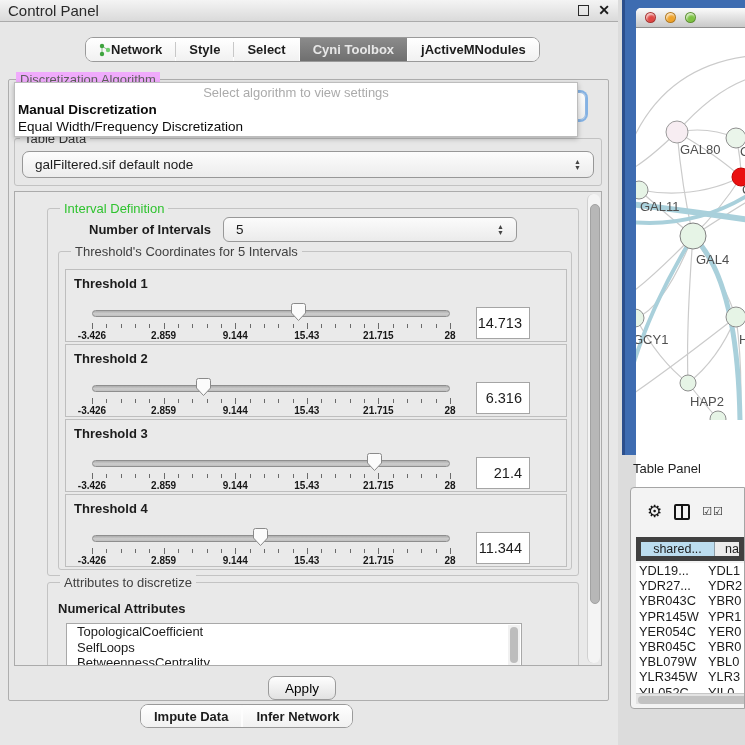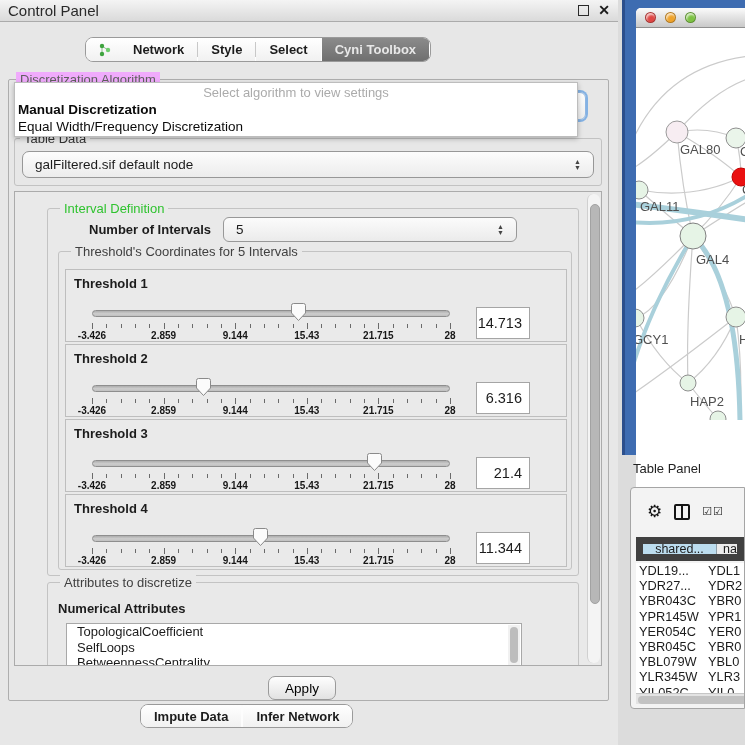--- a/index.html
+++ b/index.html
@@ -13,21 +13,21 @@
     background:linear-gradient(#F4F4F4,#DADADA); border-bottom:1px solid #ABABAB;
     display:flex; align-items:center; padding:0 8px; }
   .titlebar .title { font-size:15px; color:#2a2a2a; }
   .win-btns { margin-left:auto; display:flex; gap:9px; align-items:center; }
   .float-btn { width:11px; height:11px; border:1.5px solid #2a2a2a; background:transparent; }
   .close-btn { font-size:14px; font-weight:bold; color:#1a1a1a; line-height:11px; }
 
   
   .seg { position:absolute; display:flex; align-items:stretch; background:#FDFDFD;
     border:1px solid #9A9A9A; border-radius:8px; overflow:hidden; height:25px; }
-  .seg-item { display:flex; align-items:center; gap:22px; padding:0 13px; font-size:13px;
+  .seg-item { display:flex; align-items:center; gap:0; padding:0 13px; font-size:13px;
     font-weight:700; color:#1c1c1c; background:linear-gradient(#FFFFFF,#F1F1F1); cursor:default; }
   .seg-item.sel { background:linear-gradient(#8B8B8B,#6F6F6F); color:#E8E8E8; }
   .seg-sep { width:1px; background:#C8C8C8; margin:4px 0; }
   .seg-sep.hide { background:transparent; }
 
   
   .outer-box { position:absolute; left:8px; top:79px; width:601px; height:622px;
     border:1px solid #AEAEAE; border-radius:2px; }
   .outer-box-title { position:absolute; left:16px; top:72px; background:#f0abfc;
     padding:0 4px; color:#5f5f5f; z-index:1;text-decoration:underline; }
@@ -117,21 +117,21 @@
   .tp-title { position:absolute; left:15px; top:461px; font-size:13px; color:#222; }
   .tp-container { position:absolute; left:12px; top:487px; width:115px; height:222px;
     background:#F3F3F3; border:1px solid #A5A5A5; border-radius:4px 0 0 4px; overflow:hidden; }
   .tp-toolbar { position:absolute; left:0; top:0; width:100%; height:47px; display:flex;
     align-items:center; gap:12px; padding-left:16px; }
   .gear { font-size:17px; color:#141414; line-height:17px; }
   .split-icon { width:16px; height:16px; border:2px solid #141414; border-radius:2px; position:relative; }
   .split-icon::after { content:""; position:absolute; left:5px; top:0; width:2px; height:12px; background:#141414; }
   .checks { font-size:11px; color:#141414; letter-spacing:1px; }
   .tp-header { position:absolute; left:5px; top:49px; right:0; height:24px; display:flex;
-    border:7px solid #404040; }
+    border:5px solid #404040; }
   .tp-h1 { width:74px; background:#BCDDEF; border-right:1px solid #8E9EA8; display:flex;
     align-items:center; justify-content:center; font-size:12.5px; }
   .tp-h2 { flex:1; background:#ECECEC; display:flex; align-items:center; justify-content:flex-end;
     font-size:12.5px; overflow:hidden; }
   .tp-rows { position:absolute; left:5px; top:75px; right:0; height:131px; overflow:hidden;
     background:#FFFFFF; }
   .tp-row { display:flex; height:15.2px; font-size:12.8px; }
   .tp-c1 { width:72px; padding-left:3px; white-space:nowrap; overflow:hidden; }
   .tp-c2 { flex:1; white-space:nowrap; overflow:hidden; }
   .tp-hscroll { position:absolute; left:5px; bottom:4px; right:0; height:11px; background:#E3E3E3;
@@ -173,20 +173,23 @@
         </div>
         <div class="seg-sep"></div>
         <div class="seg-item">
           <span>Select</span>
         </div>
         <div class="seg-sep hide"></div>
         <div class="seg-item sel">
           <span>Cyni Toolbox</span>
         </div>
         <div class="seg-sep hide"></div>
+        <div class="seg-item">
+          <span>jActiveMNodules</span>
+        </div>
       </div>
 
     <div class="outer-box"></div>
     <div class="outer-box-title">Discretization Algorithm</div>
 
     <div class="algo-combo">
       <span class="spin">
           <span>▲</span>
           <span>▼</span>
         </span>

